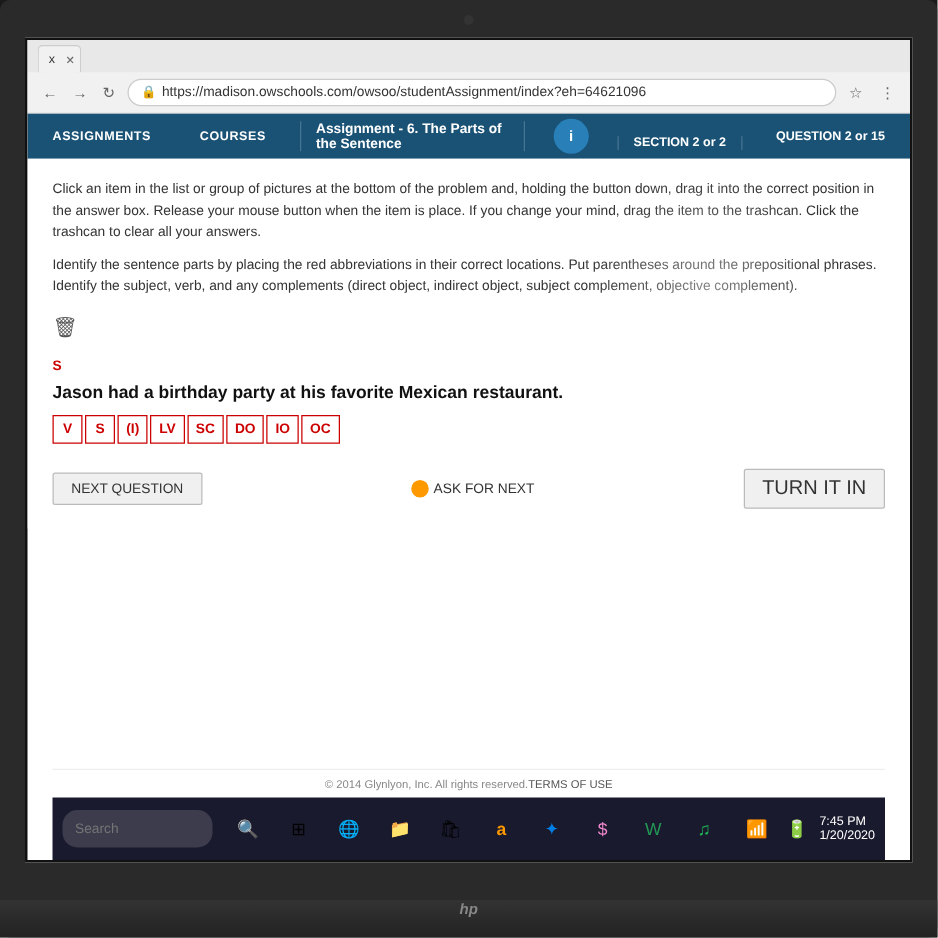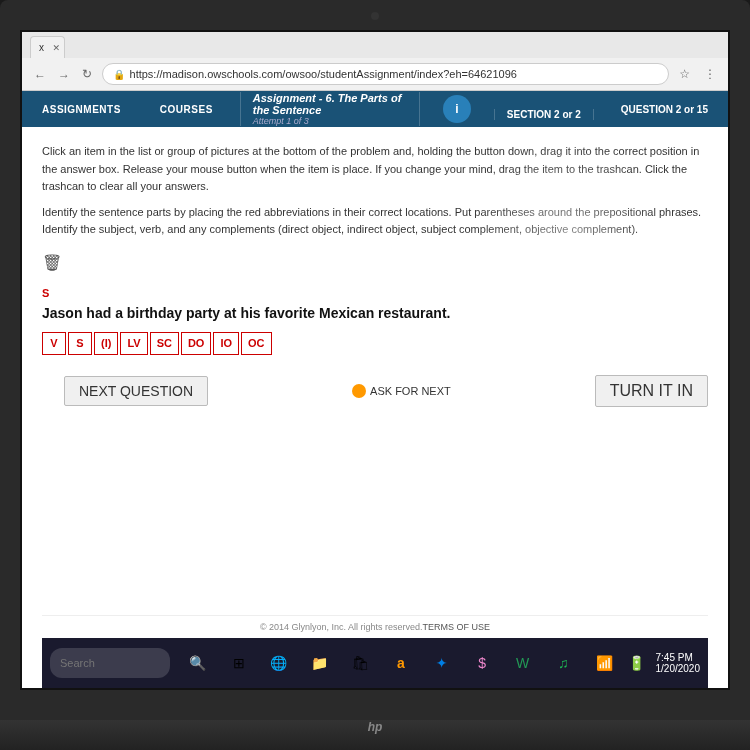--- a/index.html
+++ b/index.html
@@ -148,21 +148,20 @@
     }
 
     .nav-assignment {
       flex: 1;
       display: flex;
       flex-direction: column;
       justify-content: center;
       padding: 0 12px;
       border-left: 1px solid rgba(255,255,255,0.2);
       border-right: 1px solid rgba(255,255,255,0.2);
-      font-style: italic;
     }
 
     .nav-assignment-title {
       color: #fff;
       font-size: 11px;
       font-weight: bold;
     }
 
     .nav-assignment-subtitle {
       color: #aac;
@@ -266,25 +265,24 @@
       justify-content: space-between;
       align-items: center;
       margin-top: 20px;
       padding: 0 0;
     }
 
     .btn-next {
       background: #f0f0f0;
       border: 1px solid #bbb;
       color: #333;
-      font-size: 14px;
+      font-size: 11px;
       padding: 6px 14px;
       cursor: pointer;
       border-radius: 2px;
-      margin-left: 22px;
     }
 
     .btn-ask {
       background: #fff;
       border: none;
       color: #333;
       font-size: 11px;
       cursor: pointer;
       display: flex;
       align-items: center;
@@ -434,21 +432,20 @@
         <span class="browser-btn">☆</span>
         <span class="browser-btn">⋮</span>
       </div>
     </div>
 
     <div class="nav-bar">
       <div class="nav-item">ASSIGNMENTS</div>
       <div class="nav-item">COURSES</div>
       <div class="nav-assignment">
         <span class="nav-assignment-title">Assignment - 6. The Parts of the Sentence</span>
-        <span class="nav-assignment-subtitle">Attempt 1 of 3</span>
       </div>
       <div class="nav-info">i</div>
       <div class="nav-section">SECTION 2 or 2</div>
       <div class="nav-question">QUESTION 2 or 15</div>
     </div>
 
     <div class="main-content">
       <div class="instructions">
         <p>Click an item in the list or group of pictures at the bottom of the problem and, holding the button down, drag it into the correct position in the answer box. Release your mouse button when the item is place. If you change your mind, drag the item to the trashcan. Click the trashcan to clear all your answers.</p>
         <p>Identify the sentence parts by placing the red abbreviations in their correct locations. Put parentheses around the prepositional phrases. Identify the subject, verb, and any complements (direct object, indirect object, subject complement, objective complement).</p>

